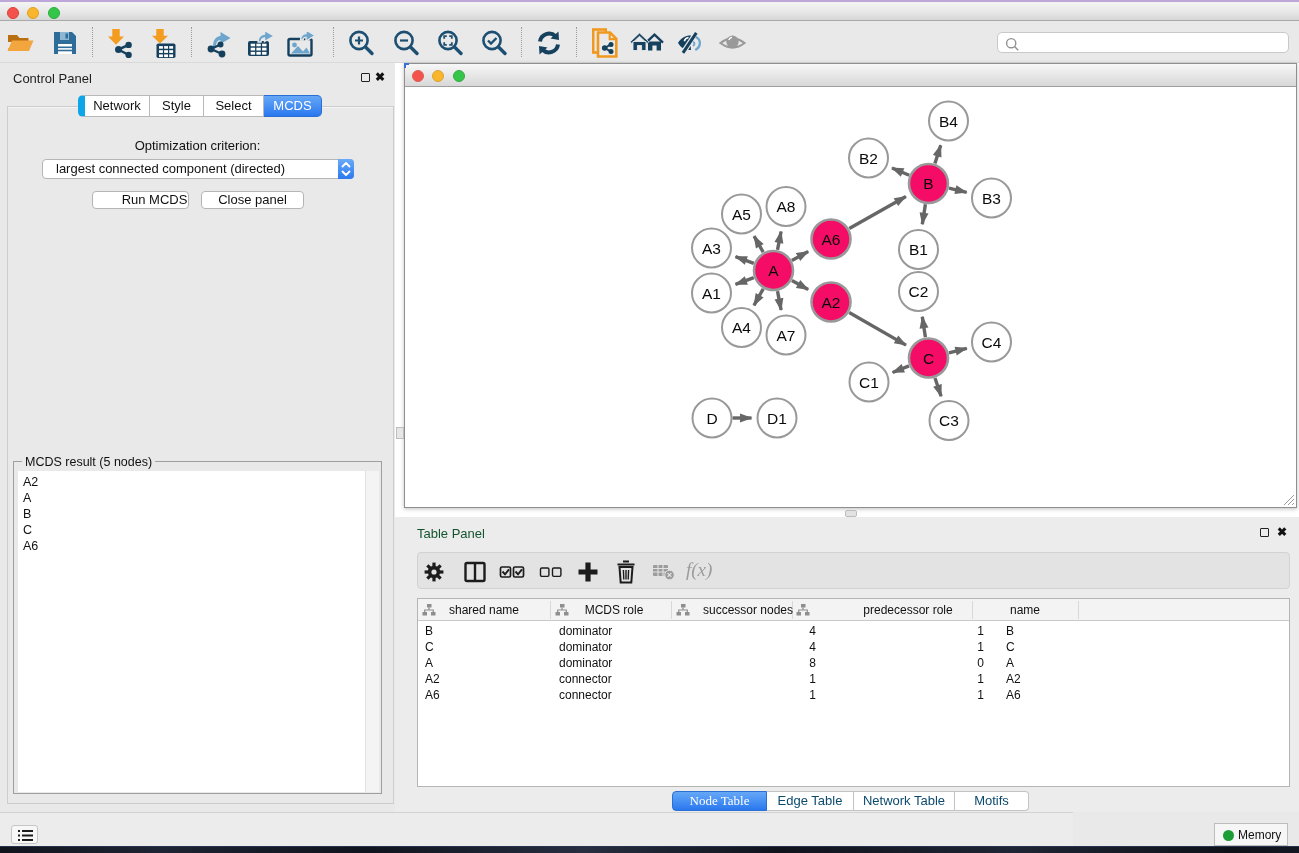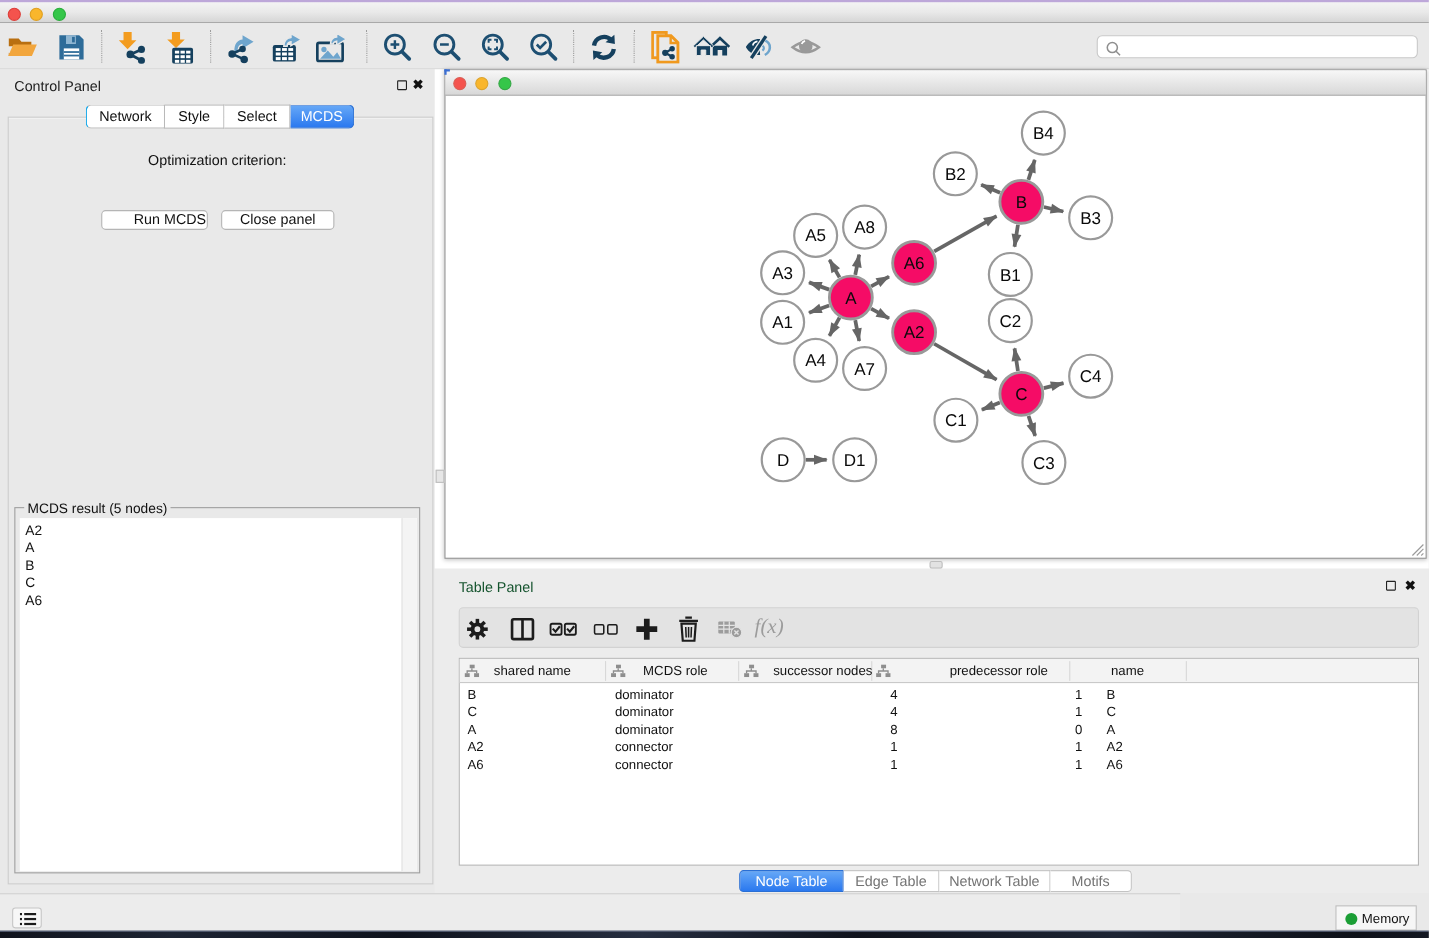--- a/index.html
+++ b/index.html
@@ -27,21 +27,21 @@
 
 #leftpanel { left:0; top:63px; width:395px; height:749px; background:#e9e9e9; }
 #cp-title { position:absolute; left:13px; top:8px; font-size:13px; color:#1e1e1e; }
 #cp-rest { position:absolute; left:361px; top:10px; width:9px; height:9px; border:1.6px solid #222; border-radius:1px; }
 .xicon { position:absolute; font-size:12px; font-weight:bold; color:#111; }
 #cp-content { position:absolute; left:7px; top:43px; width:387px; height:698px;
   background:#e9e9e9; border:1px solid #cdcdcd; box-shadow: inset 0 1px 0 #f4f4f4; }
 #tabs { position:absolute; left:78px; top:32px; height:22px; display:flex; z-index:5; }
 #tabs .tab { height:22px; line-height:20px; font-size:13px; text-align:center; color:#111;
   background:#fff; border:1px solid #b9b9b9; border-left:none; padding:0; }
-#tabs .tab.first { border-left:1px solid #0ea5e9; border-radius:5px 0 0 5px; }
+#tabs .tab.first { border-left:7px solid #0ea5e9; border-radius:5px 0 0 5px; }
 #tabs .tab.last { border-radius:0 5px 5px 0; }
 #tabs .tab.sel { background:linear-gradient(#66a8f7,#2a78ef); color:#fff; border-color:#2a6fd4; }
 #optlabel { position:absolute; left:0; top:75px; width:100%; text-align:center; font-size:13px; color:#111; }
 #combo { position:absolute; left:42px; top:96px; width:312px; height:20px; background:#fff;
   border:1px solid #b5b5b5; border-radius:4px; font-size:13px; color:#111; line-height:18px; padding-left:13px; }
 #combo .spin { position:absolute; right:-1px; top:-1px; width:16px; height:20px; border-radius:0 4px 4px 0;
   background:linear-gradient(#6aaaf8,#2b79f0); }
 .btn { position:absolute; height:18px; background:#fff; border:1px solid #b5b5b5; border-radius:4px;
   font-size:13px; color:#111; text-align:center; line-height:16px; }
 #fieldset { position:absolute; left:13px; top:398px; width:369px; height:333px; border:1px solid #9f9f9f; }
@@ -67,25 +67,25 @@
 #tp-rest { position:absolute; left:865px; top:11px; width:9px; height:9px; border:1.6px solid #222; border-radius:1px; }
 #tp-toolbar { position:absolute; left:22px; top:35px; width:873px; height:37px;
   background:#e3e3e3; border:1px solid #d2d2d2; border-radius:4px; }
 #tbl { position:absolute; left:22px; top:81px; width:873px; height:189px; background:#fff; border:1px solid #b5b5b5; }
 #tbl-head { position:absolute; left:0; top:0; width:100%; height:22px; background:#f3f3f3; border-bottom:1px solid #c9c9c9; }
 .hsep { position:absolute; top:2px; width:0; height:18px; border-left:1px solid #d8d8d8; }
 .hlabel { position:absolute; top:4px; font-size:12px; color:#111; }
 .cell { position:absolute; font-size:12px; color:#111; }
 .num { text-align:right; }
 #btabs { position:absolute; left:277px; top:274px; height:20px; display:flex; }
-#btabs .tab { height:20px; line-height:18px; font-size:13px; text-align:center; color:#737373;
+#btabs .tab { height:20px; line-height:18px; font-size:13px; text-align:center; color:#0c4a6e;
   background:#fff; border:1px solid #c3c3c3; border-left:none; }
 #btabs .tab.first { border-left:1px solid #c3c3c3; border-radius:4px 0 0 4px; }
 #btabs .tab.last { border-radius:0 4px 4px 0; }
-#btabs .tab.sel { background:linear-gradient(#66a8f7,#2a78ef); color:#fff; border-color:#2a6fd4; }
+#btabs .tab.sel { background:linear-gradient(#66a8f7,#2a78ef); color:#fff; border-color:#2a6fd4;font-family:Liberation Serif, serif; }
 
 
 #statusbar { left:0; top:812px; width:1073px; height:34px; background:#ececec; border-top:1px solid #d2d2d2; }
 #listbtn { position:absolute; left:11px; top:12px; width:27px; height:19px; background:#f7f7f7;
   border:1px solid #c6c6c6; border-radius:3px; }
 #membtn { position:absolute; left:1214px; top:10px; width:74px; height:23px; background:#f6f6f6;
   border:1px solid #bdbdbd; font-size:12px; color:#111; }
 #membtn .dot { position:absolute; left:8px; top:6px; width:11px; height:11px; border-radius:50%; background:#1b9e35; }
 #darkstrip { left:0; top:846px; width:1299px; height:7px; border-top:1px solid #27334e;
   background:linear-gradient(90deg,#10131c,#1d2433 12%,#0f131d 28%,#262e40 45%,#10131c 60%,#1e2534 78%,#0e1118 95%,#131722); }
@@ -248,20 +248,25 @@
   <div id="cp-rest"></div>
   <div class="xicon" style="left:375px; top:7px;">✖</div>
   <div id="cp-content"></div>
   <div id="tabs">
     <div class="tab first" style="width:72px;">Network</div>
     <div class="tab" style="width:54px;">Style</div>
     <div class="tab" style="width:60px;">Select</div>
     <div class="tab last sel" style="width:58px;">MCDS</div>
   </div>
   <div id="optlabel">Optimization criterion:</div>
+  <div id="combo">largest connected component (directed)
+    <div class="spin"><svg width="16" height="20" viewBox="0 0 16 20">
+          <path d="M4.5,7.5 L8,4 L11.5,7.5 M4.5,12.5 L8,16 L11.5,12.5" fill="none" stroke="#fff" stroke-width="1.8" stroke-linecap="round" stroke-linejoin="round"></path>
+        </svg></div>
+  </div>
   <div class="btn" style="left:92px; top:128px; width:97px;padding-left:28px;">Run MCDS</div>
   <div class="btn" style="left:201px; top:128px; width:103px;">Close panel</div>
   <div id="fieldset">
     <div class="legend">MCDS result (5 nodes)</div>
     <div id="mcdslist">
       <div class="sb"></div>
       <div class="item" style="top:4px;">A2</div>
       <div class="item" style="top:20px;">A</div>
       <div class="item" style="top:36px;">B</div>
       <div class="item" style="top:52px;">C</div>

